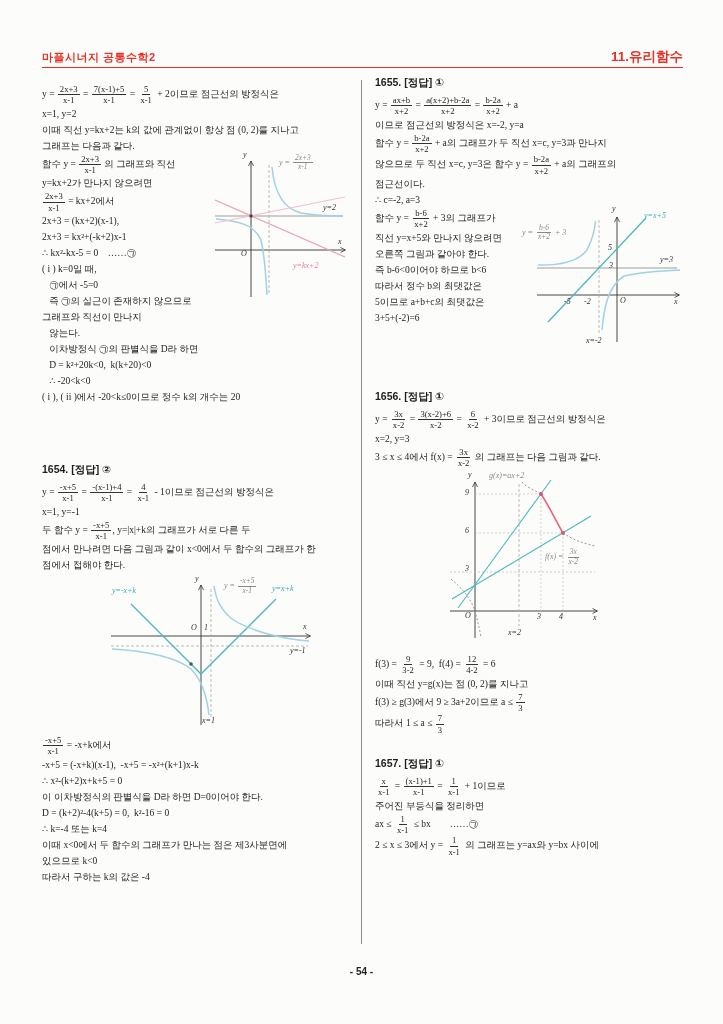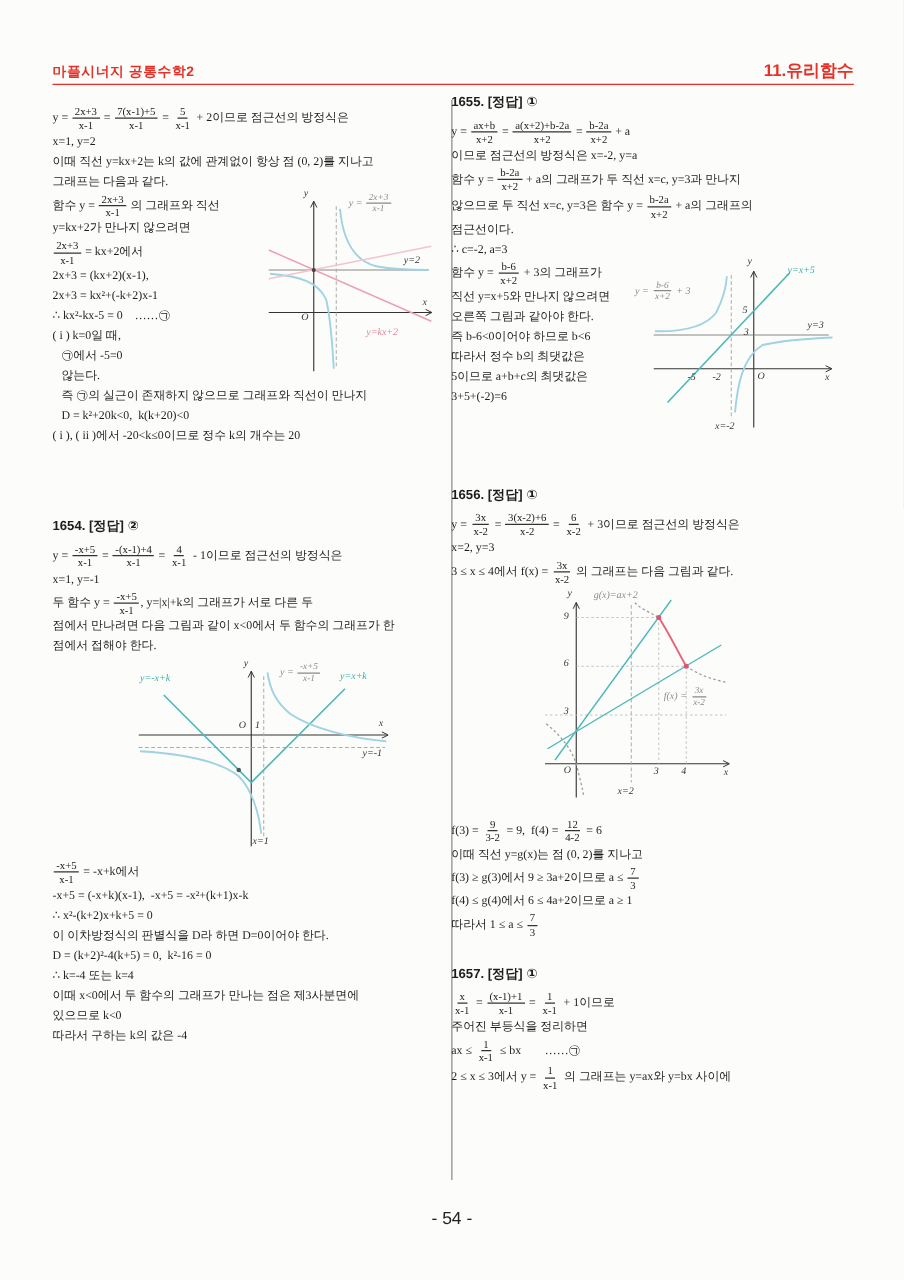--- a/index.html
+++ b/index.html
@@ -6,21 +6,21 @@
   html,body{background:#e9e9e9}
   .page{position:relative;width:723px;height:1024px;background:#fcfcfa;
         font-family:"Liberation Serif","DejaVu Serif",serif;color:#1d1d1d;overflow:hidden;margin:0 auto}
   .header{position:absolute;left:42px;right:40px;top:48px;display:flex;justify-content:space-between;align-items:baseline}
   .h-left{color:#e53128;font-size:11px;font-weight:bold;font-family:"Liberation Sans","DejaVu Sans",sans-serif;letter-spacing:.5px}
   .h-right{color:#e53128;font-size:13.5px;font-weight:bold;font-family:"Liberation Sans","DejaVu Sans",sans-serif}
   .header-rule{position:absolute;left:42px;right:40px;top:67px;border-top:1.8px solid #e53128}
   .col-divider{position:absolute;left:361px;top:80px;height:864px;border-left:1px solid #8a8a8a}
   .col{position:absolute;font-size:9.5px;line-height:16px}
   .col-left{left:42px;top:84px;width:307px}
-  .col-right{left:361px;top:74px;width:307px}
+  .col-right{left:375px;top:74px;width:307px}
   .block{overflow:hidden}
   .mt-1654{margin-top:56px}
   .mt-1656{margin-top:36px}
   .mt-1657{margin-top:20px}
   .block-title{font-weight:bold;font-size:10.5px;margin:0 0 5px;font-family:"Liberation Sans","DejaVu Sans",sans-serif}
   .line{min-height:16px;white-space:pre-wrap}
   .frac{display:inline-flex;flex-direction:column;align-items:center;vertical-align:middle;margin:0 1px;line-height:1.2;font-size:8.6px;text-align:center}
   .frac .num{padding:0 2px;border-bottom:0.8px solid #333}
   .frac .den{padding:0 2px}
   .graph{position:relative}
@@ -29,21 +29,21 @@
   .graph2{width:210px;height:150px;margin:6px 0 6px 64px}
   .graph3{float:right;width:160px;height:140px;margin:2px 0 2px 4px}
   .graph4{width:165px;height:172px;margin:8px 0 6px 70px}
   .glabel{position:absolute;font-size:8px;line-height:1.1;white-space:nowrap;font-style:italic;color:#444}
   .glabel .frac{font-size:7.4px;line-height:1.15}
   .glabel .frac .num{border-color:#888}
   .gl-gray{color:#8a8a8a}
   .gl-teal{color:#3aacae}
   .gl-pink{color:#e87e98}
   .gl-dark{color:#333}
-  .footer{position:absolute;left:0;right:0;top:966px;text-align:center;font-weight:normal;font-size:14px;
+  .footer{position:absolute;left:0;right:0;top:966px;text-align:center;font-weight:bold;font-size:10px;
           font-family:"Liberation Sans","DejaVu Sans",sans-serif;color:#222}
 </style>
 </head>
 <body>
 
 <div class="page">
 
   <div class="header">
     <span class="h-left">마플시너지  공통수학2</span>
     <span class="h-right">11.유리함수</span>
@@ -94,23 +94,25 @@
 
       <div>
           <div class="line">함수 y = <span class="frac"><span class="num">2x+3</span><span class="den">x-1</span></span> 의 그래프와 직선</div>
           <div class="line">y=kx+2가 만나지 않으려면</div>
           <div class="line"><span class="frac"><span class="num">2x+3</span><span class="den">x-1</span></span> = kx+2에서</div>
           <div class="line">2x+3 = (kx+2)(x-1),</div>
           <div class="line">2x+3 = kx²+(-k+2)x-1</div>
           <div class="line">∴ kx²-kx-5 = 0    ……㉠</div>
           <div class="line">( i ) k=0일 때,</div>
           <div class="line">   ㉠에서 -5=0</div>
+          <div class="line">   즉 ㉠의 실근이 존재하지 않으므로 그래프와 직선이 만나지</div>
           <div class="line">   않는다.</div>
-          <div class="line">   즉 ㉠의 실근이 존재하지 않으므로 그래프와 직선이 만나지</div>
+          <div class="line">   이차방정식 ㉠의 판별식을 D라 하면</div>
           <div class="line">   D = k²+20k&lt;0,  k(k+20)&lt;0</div>
+          <div class="line">   ∴ -20&lt;k&lt;0</div>
           <div class="line">( i ), ( ii )에서 -20&lt;k≤0이므로 정수 k의 개수는 20</div>
         </div>
     </div>
 
     <div class="block mt-1654">
       <div class="block-title">1654. [정답]  ②</div>
       <div>
           <div class="line">y = <span class="frac"><span class="num">-x+5</span><span class="den">x-1</span></span> = <span class="frac"><span class="num">-(x-1)+4</span><span class="den">x-1</span></span> = <span class="frac"><span class="num">4</span><span class="den">x-1</span></span> - 1이므로 점근선의 방정식은</div>
           <div class="line">x=1, y=-1</div>
           <div class="line">두 함수 y = <span class="frac"><span class="num">-x+5</span><span class="den">x-1</span></span>, y=|x|+k의 그래프가 서로 다른 두</div>
@@ -269,21 +271,20 @@
         <span class="glabel gl-gray" style="left:100px;top:72px">f(x) = <span class="frac">
               <span class="num">3x</span>
               <span class="den">x-2</span>
             </span></span>
       </div>
 
       <div>
           <div class="line">f(3) = <span class="frac"><span class="num">9</span><span class="den">3-2</span></span> = 9,  f(4) = <span class="frac"><span class="num">12</span><span class="den">4-2</span></span> = 6</div>
           <div class="line">이때 직선 y=g(x)는 점 (0, 2)를 지나고</div>
           <div class="line">f(3) ≥ g(3)에서 9 ≥ 3a+2이므로 a ≤ <span class="frac"><span class="num">7</span><span class="den">3</span></span></div>
-          <div class="line">f(4) ≤ g(4)에서 6 ≤ 4a+2이므로 a ≥ 1</div>
           <div class="line">따라서 1 ≤ a ≤ <span class="frac"><span class="num">7</span><span class="den">3</span></span></div>
         </div>
     </div>
 
     <div class="block mt-1657">
       <div class="block-title">1657. [정답]  ①</div>
       <div>
           <div class="line"><span class="frac"><span class="num">x</span><span class="den">x-1</span></span> = <span class="frac"><span class="num">(x-1)+1</span><span class="den">x-1</span></span> = <span class="frac"><span class="num">1</span><span class="den">x-1</span></span> + 1이므로</div>
           <div class="line">주어진 부등식을 정리하면</div>
           <div class="line">ax ≤ <span class="frac"><span class="num">1</span><span class="den">x-1</span></span> ≤ bx        ……㉠</div>

